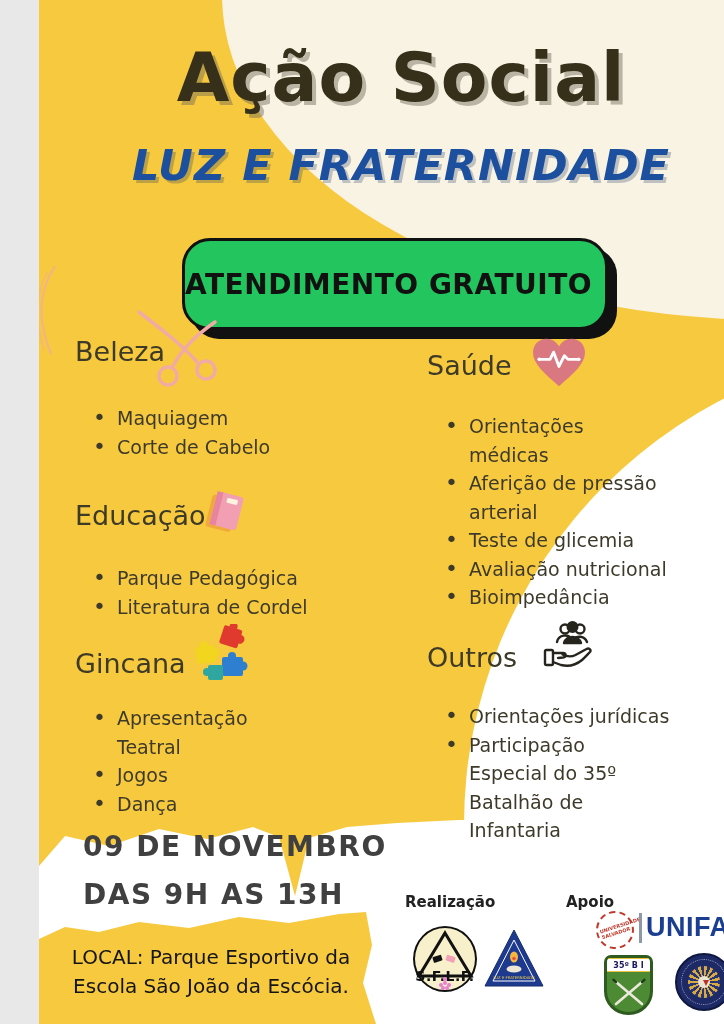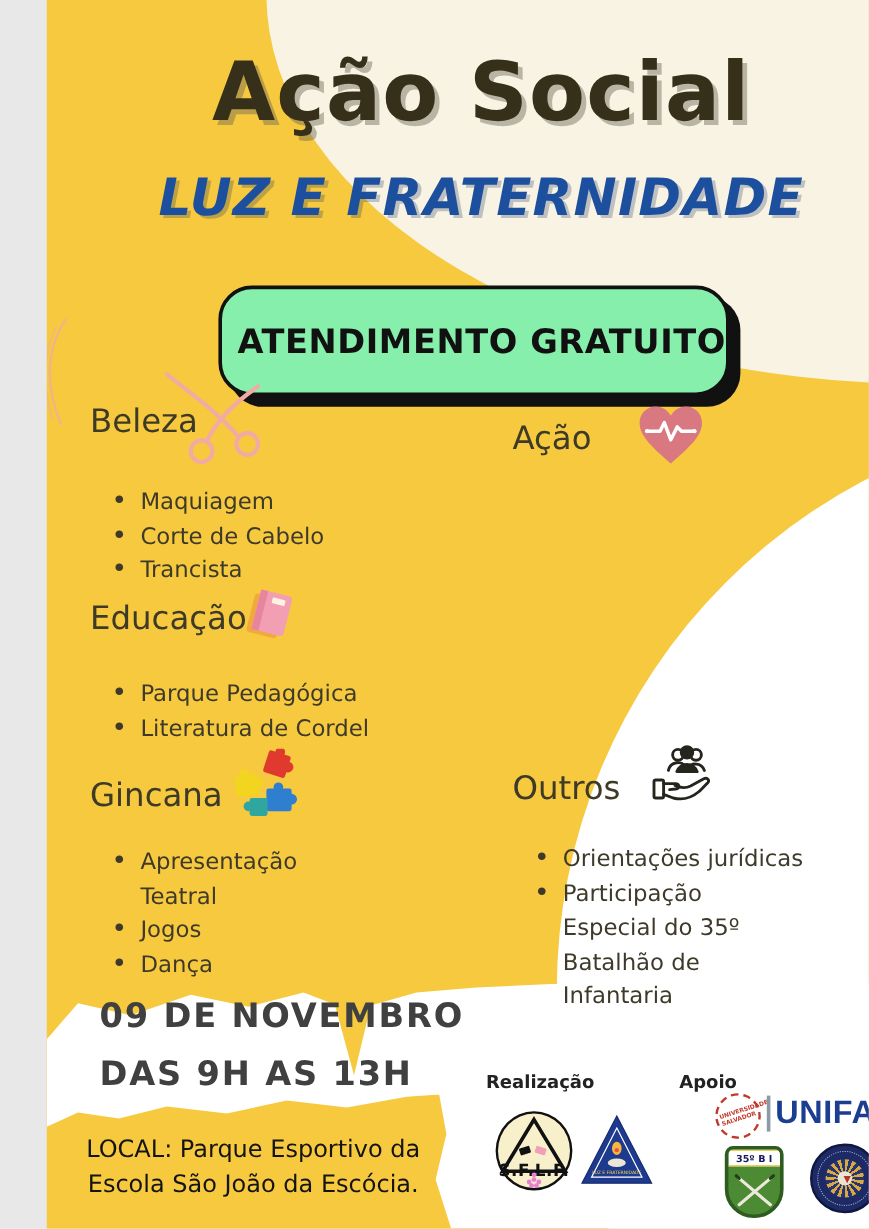--- a/index.html
+++ b/index.html
@@ -17,23 +17,23 @@
   .local-block{position:absolute;left:0;top:905px;width:342px;height:119px;background:#F6C93E;
     clip-path:polygon(0 34px,26px 22px,60px 27px,100px 17px,150px 23px,200px 12px,250px 18px,
                       300px 9px,327px 7px,333px 40px,324px 78px,337px 119px,0 119px);}
   
   .title{position:absolute;left:0;top:38px;width:724px;margin:0;text-align:center;
          font-size:68px;font-weight:bold;letter-spacing:1px;color:#36301A;
          text-shadow:4px 4px 0 rgba(110,104,86,0.45);}
   .subtitle{position:absolute;left:0;top:140px;width:724px;margin:0;text-align:center;
             font-size:43px;font-weight:bold;font-style:italic;letter-spacing:1px;color:#1D4F9F;
             text-shadow:3px 3px 0 rgba(21,45,92,0.25);}
-  .banner{position:absolute;left:143px;top:238px;width:426px;height:92px;background:#86efac;
+  .banner{position:absolute;left:143px;top:238px;width:426px;height:92px;background:#22c55e;
           border:3px solid #111;border-radius:28px;box-shadow:9px 9px 0 #111;
-          display:flex;align-items:center;justify-content:flex-end;}
+          display:flex;align-items:center;justify-content:flex-start;}
   .banner span{font-size:28px;font-weight:bold;letter-spacing:0.5px;color:#111;}
   .swirl{position:absolute;left:-4px;top:262px;}
   
   .sec{position:absolute;}
   .sec-head{position:relative;height:34px;}
   .sec-title{font-size:27px;color:#3E3A28;}
   .sec-icon{position:absolute;}
   .sec-list{list-style:none;margin:0;padding:0;margin-left:18px;}
   .sec-list li{position:relative;padding-left:24px;font-size:19px;line-height:28.5px;
                white-space:pre-line;color:#3E3A2A;}
@@ -115,21 +115,20 @@
           <path d="M8,6 C34,26 52,40 66,56"></path>
           <circle cx="75" cy="64" r="9"></circle>
           <path d="M84,16 C64,30 52,42 42,60"></path>
           <circle cx="37" cy="70" r="9"></circle>
         </g>
       </svg>
     </div>
     <ul class="sec-list">
       <li>Maquiagem</li>
       <li>Corte de Cabelo</li>
-      <li>Trancista</li>
     </ul>
   </section>
 
   <section class="sec" id="sec-educacao">
     <div class="sec-head">
       <span class="sec-title">Educação</span>
       <svg class="sec-icon icon-book" width="52" height="52" viewBox="0 0 52 52">
         <g transform="rotate(14 26 26)">
           <rect x="8" y="12" width="26" height="33" rx="3" fill="#F0A93C"></rect>
           <rect x="12" y="8" width="27" height="34" rx="3" fill="#F29FB3"></rect>
@@ -172,28 +171,37 @@
     <ul class="sec-list">
       <li>Apresentação
 Teatral</li>
       <li>Jogos</li>
       <li>Dança</li>
     </ul>
   </section>
 
   <section class="sec" id="sec-saude">
     <div class="sec-head">
-      <span class="sec-title">Ação</span>
+      <span class="sec-title">Saúde</span>
       <svg class="sec-icon icon-heart" width="58" height="52" viewBox="0 0 32 29">
         <path d="M16 28 C8 21 1.5 15.5 1.5 9.2 C1.5 4.6 5 1.5 9 1.5 C12 1.5 14.5 3.2 16 5.8 C17.5 3.2 20 1.5 23 1.5 C27 1.5 30.5 4.6 30.5 9.2 C30.5 15.5 24 21 16 28 Z" fill="#D97880"></path>
         <polyline points="5,13 11,13 13,9 16,17 19,11 21,13 27,13" stroke="#FFFFFF" stroke-width="1.6" fill="none" stroke-linecap="round" stroke-linejoin="round"></polyline>
         <circle cx="5" cy="13" r="1" fill="#FFFFFF"></circle>
           <circle cx="27" cy="13" r="1" fill="#FFFFFF"></circle>
       </svg>
     </div>
+    <ul class="sec-list">
+      <li>Orientações
+médicas</li>
+      <li>Aferição de pressão
+arterial</li>
+      <li>Teste de glicemia</li>
+      <li>Avaliação nutricional</li>
+      <li>Bioimpedância</li>
+    </ul>
   </section>
 
   <section class="sec" id="sec-outros">
     <div class="sec-head">
       <span class="sec-title">Outros</span>
       <svg class="sec-icon icon-hand" width="64" height="60" viewBox="0 0 64 60">
         <g stroke="#26251D" stroke-width="2.4" fill="none" stroke-linecap="round" stroke-linejoin="round">
           <circle cx="25" cy="9" r="4.5"></circle>
             <circle cx="40" cy="9" r="4.5"></circle>
           <path d="M17,22 a8,8 0 0 1 15,-2"></path>

